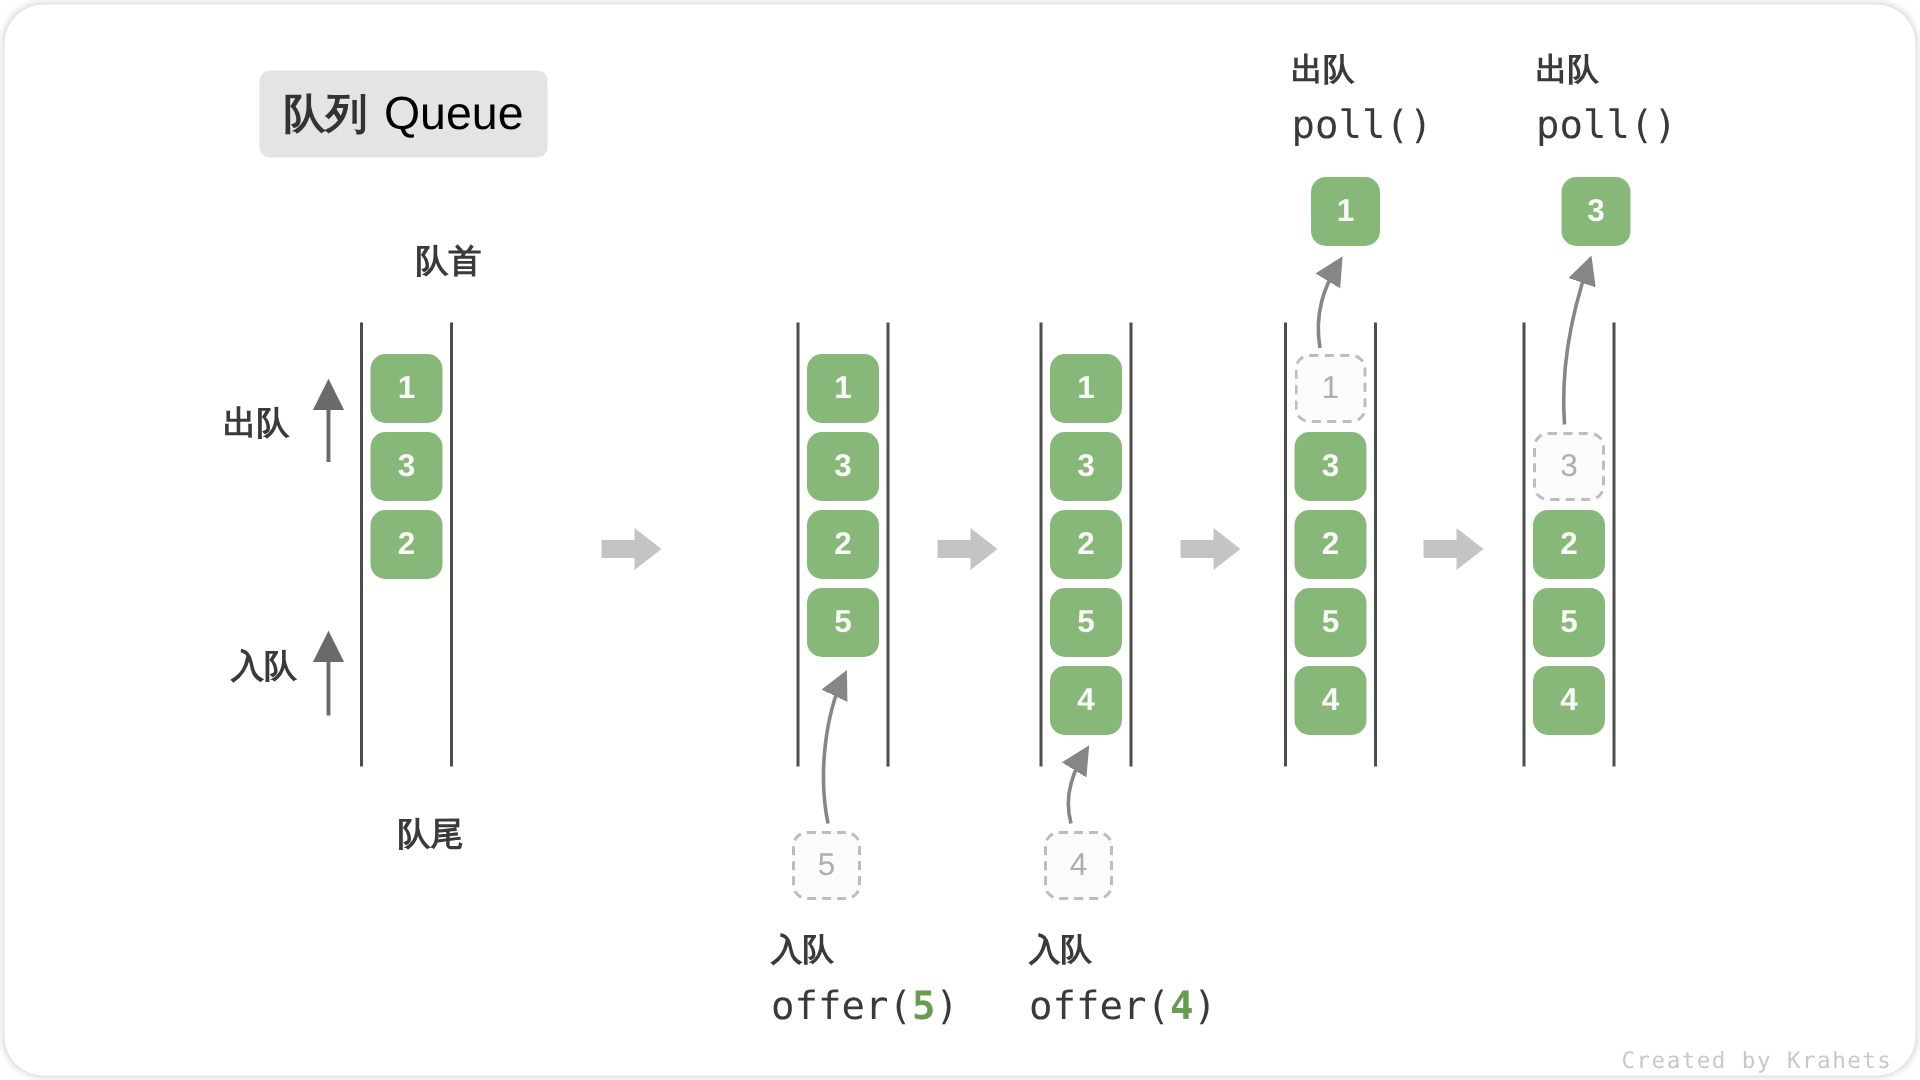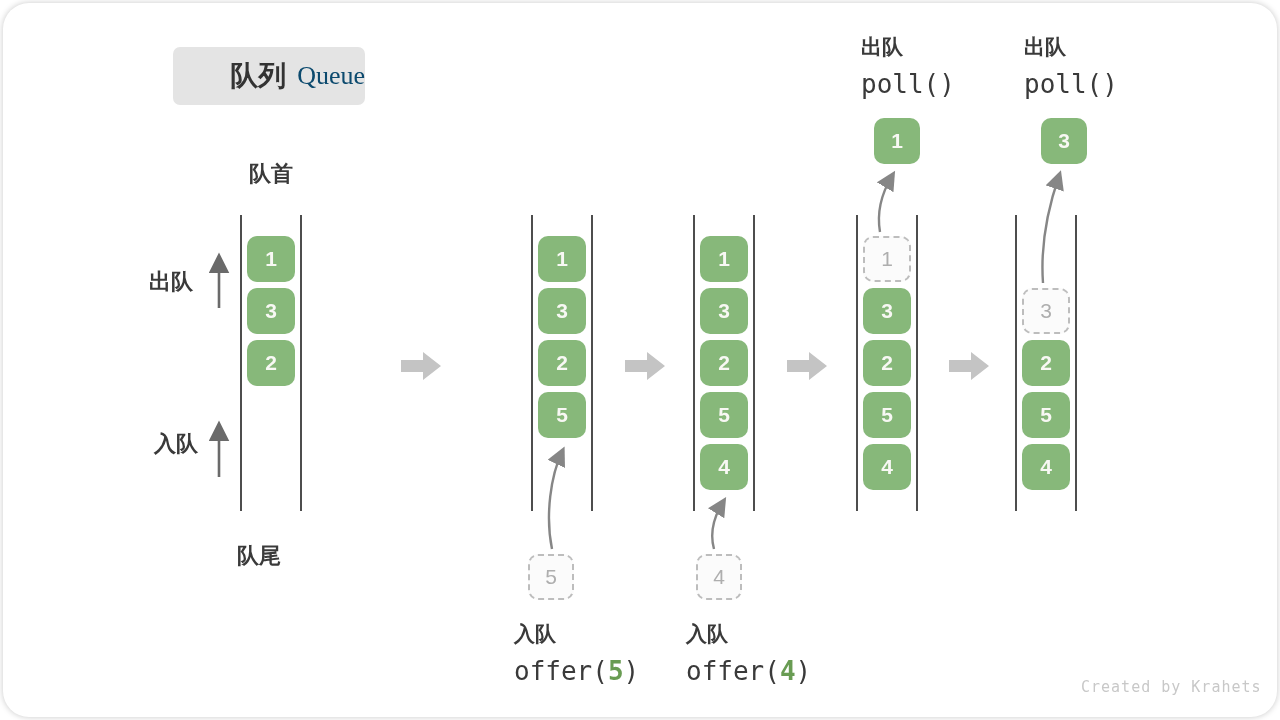--- a/index.html
+++ b/index.html
@@ -5,27 +5,27 @@
   * { margin:0; padding:0; box-sizing:border-box; }
   html,body { width:1280px; height:720px; background:#fff; overflow:hidden;
               font-family:"Liberation Sans", sans-serif; }
   .card { position:absolute; left:3px; top:3px; width:1274px; height:714px;
           background:#fff; border-radius:26px;
           box-shadow:0 0 6px rgba(0,0,0,0.22); }
 
   
   .title-box { position:absolute; left:170px; top:44px; width:192px; height:58px;
                background:#e4e4e4; border-radius:7px; display:flex; align-items:center;
-               justify-content:flex-end; gap:11px; }
+               justify-content:center; gap:11px; }
   .t-zh { font-size:28px; font-weight:bold; color:#333; }
-  .t-en { font-size:26px; font-family:Liberation Serif, serif; color:#0c4a6e; }
+  .t-en { font-size:31px; font-family:Liberation Sans, sans-serif; color:#000000; }
 
   
   .lbl { position:absolute; font-size:22px; font-weight:bold; color:#3a3a3a; }
-  .lbl.center { width:100px; text-align:center; }
+  .lbl.center { width:100px; text-align:right; }
 
   
   .queue { position:absolute; top:212px; width:62px; height:296px; }
   .wall { position:absolute; top:0; width:2px; height:296px; background:#4d4d4d; }
   .wl { left:0; } .wr { right:0; }
   .qbox { position:absolute; left:7px; width:48px; height:46px; border-radius:10px;
           background:#87b87a; color:#f8f8f4; font-size:21px; font-weight:bold;
           display:flex; align-items:center; justify-content:center; }
   .s1{top:21px} .s2{top:73px} .s3{top:125px} .s4{top:177px} .s5{top:229px}
   .ghost { background:#fbfbfb; border:2px dashed #bdbdbd; color:#aeaeae; font-weight:normal; }
@@ -41,21 +41,21 @@
   .op-zh { font-size:21px; font-weight:bold; color:#3a3a3a; line-height:28px; }
   .op-code { margin-top:8px; font-family:"DejaVu Sans Mono", monospace;
              font-size:26px; color:#3a3a3a; }
   .op-code .arg { color:#699c53; font-weight:bold; }
 
   .flow-arrow { position:absolute; top:347px; }
 
   .overlay { position:absolute; left:0; top:0; width:1280px; height:720px;
              pointer-events:none; z-index:5; }
 
-  .watermark { position:absolute; left:1078px; top:675px;
+  .watermark { position:absolute; left:1078px; top:695px;
                font-family:"DejaVu Sans Mono", monospace; font-size:15px;
                color:#c8c8c8; letter-spacing:1px; }
 </style>
 </head>
 <body>
 
 <div class="card">
 
   <div class="title-box">
     <span class="t-zh">队列</span>

